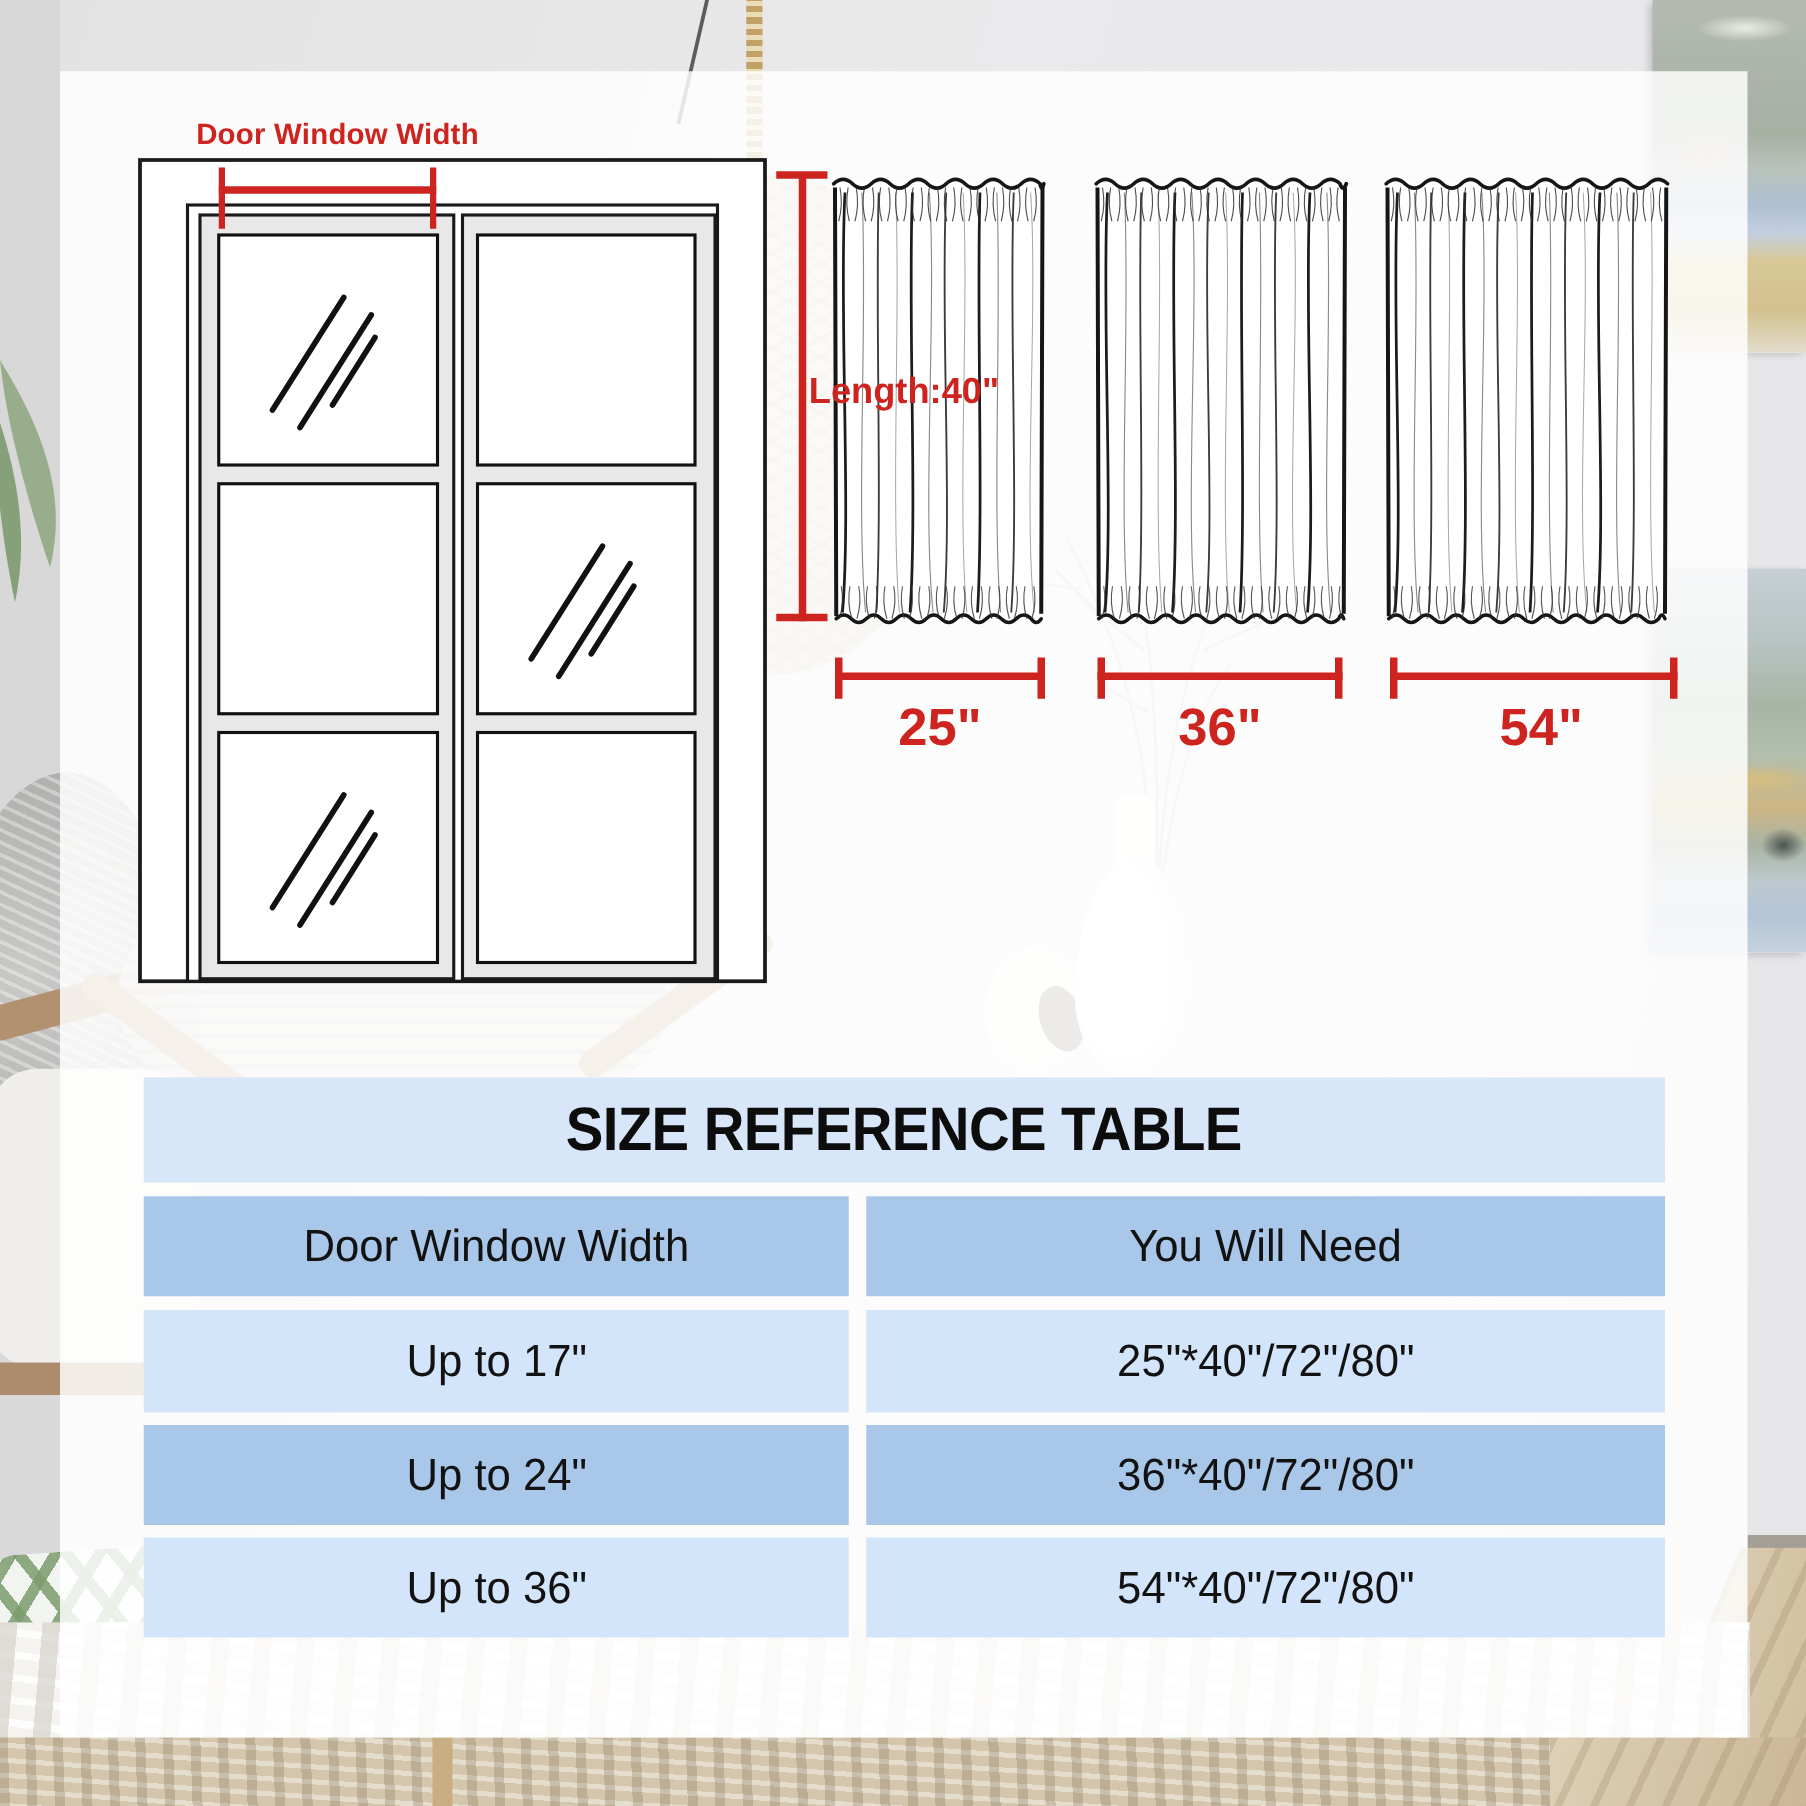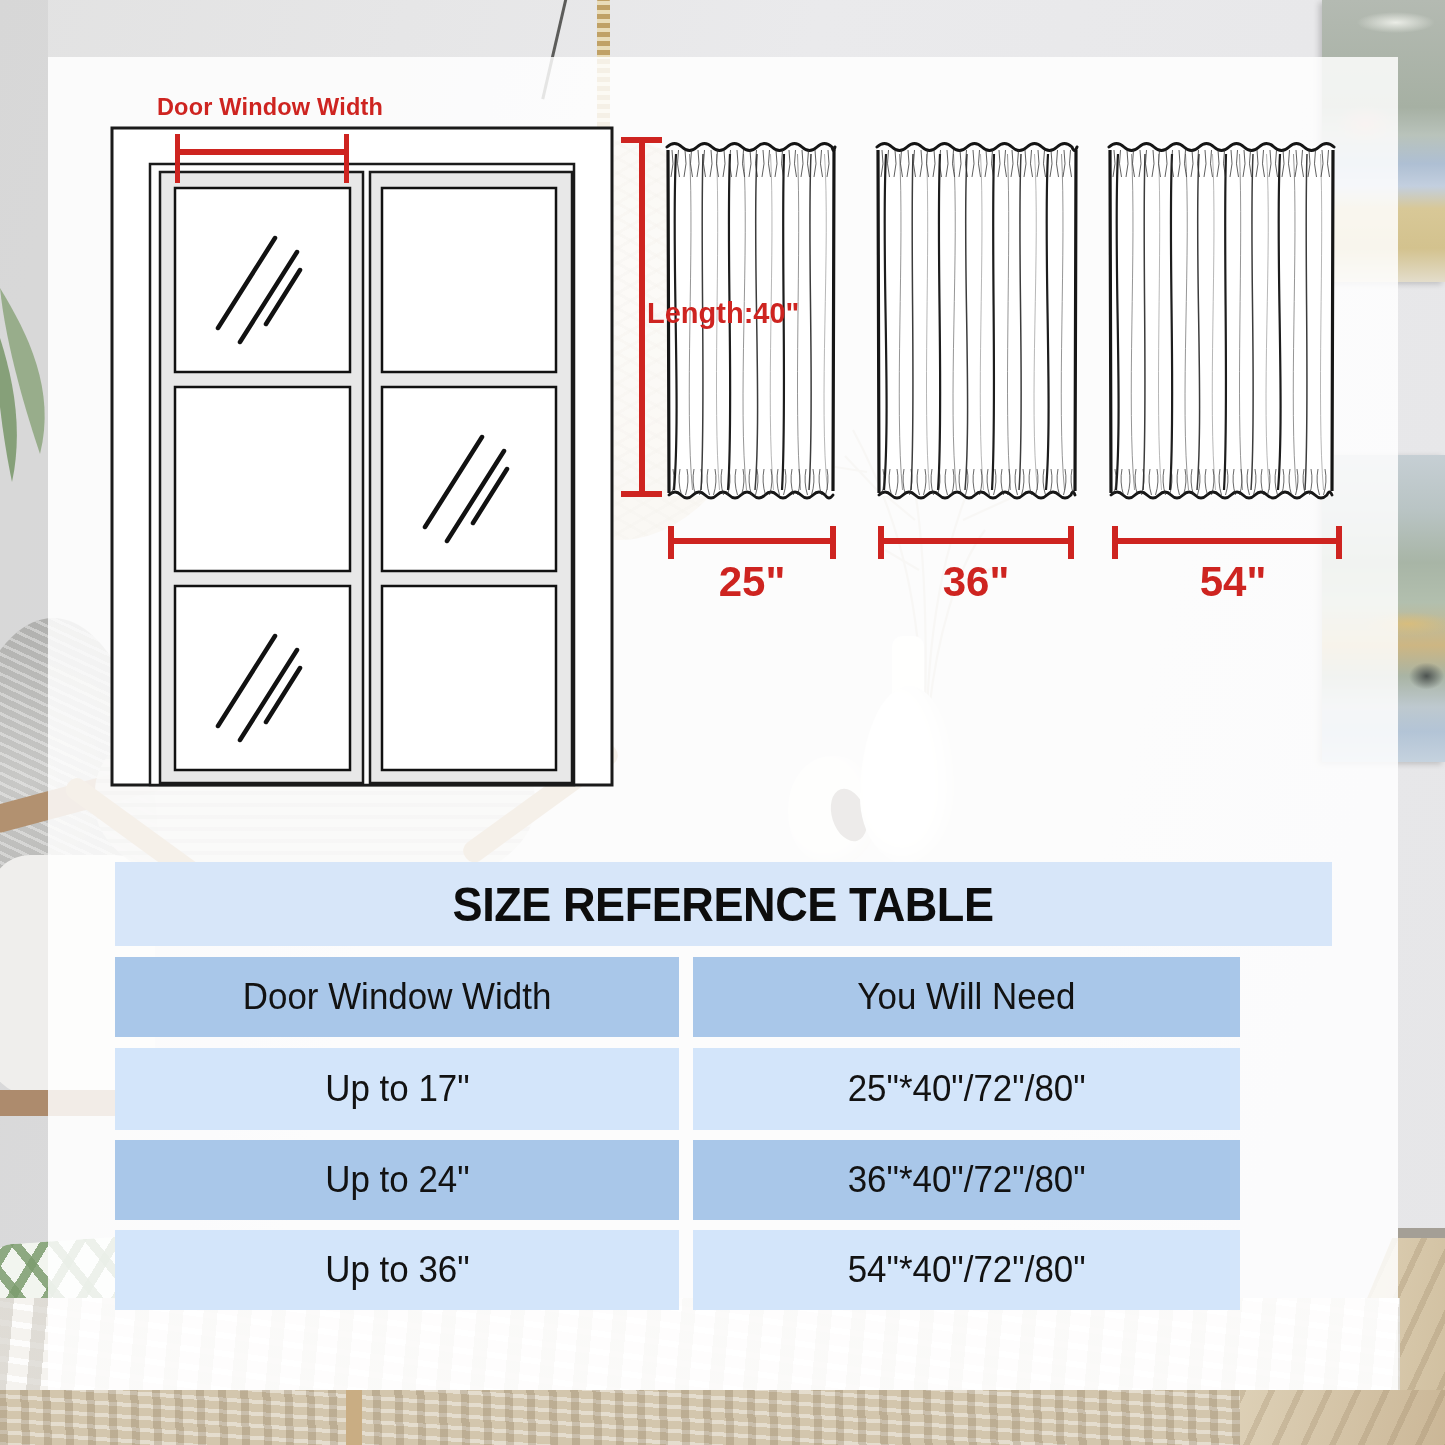--- a/index.html
+++ b/index.html
@@ -90,21 +90,21 @@
   .wlabel{top:558px;font-size:42px;text-align:center;}
   .dim{z-index:11;}
   
   .cell{display:flex;align-items:center;justify-content:center;color:#121212;}
   .cell-inner{font-size:36px;transform:scaleX(.97);white-space:nowrap;}
   .row-light{background:#d3e5fa;}
   .row-dark{background:#a9c7e9;}
   .tbl-title{left:115px;top:862px;width:1217px;height:84px;background:#d7e6f9;}
   .tbl-title .cell-inner{font-size:49px;font-weight:bold;transform:scaleX(.92);letter-spacing:-.5px;color:#0d0d0d;}
   .c-l{left:115px;width:564px;}
-  .c-r{left:693px;width:547px;}
+  .c-r{left:693px;width:639px;}
   .r-head{top:957px;height:80px;}
   .r-1{top:1048px;height:82px;}
   .r-2{top:1140px;height:80px;}
   .r-3{top:1230px;height:80px;}
 </style>
 </head>
 <body>
 
 <div class="abs wall-left"></div>
 <svg class="abs leaf-svg" viewBox="0 0 90 230">

